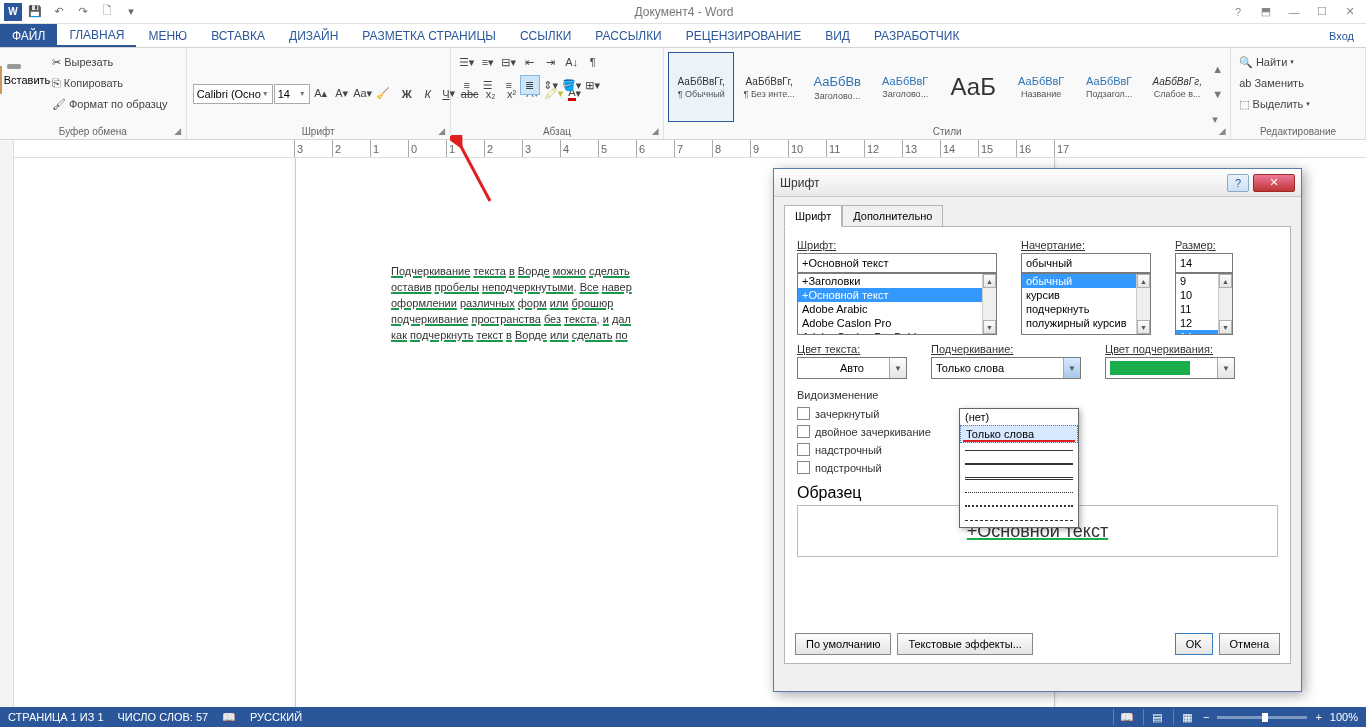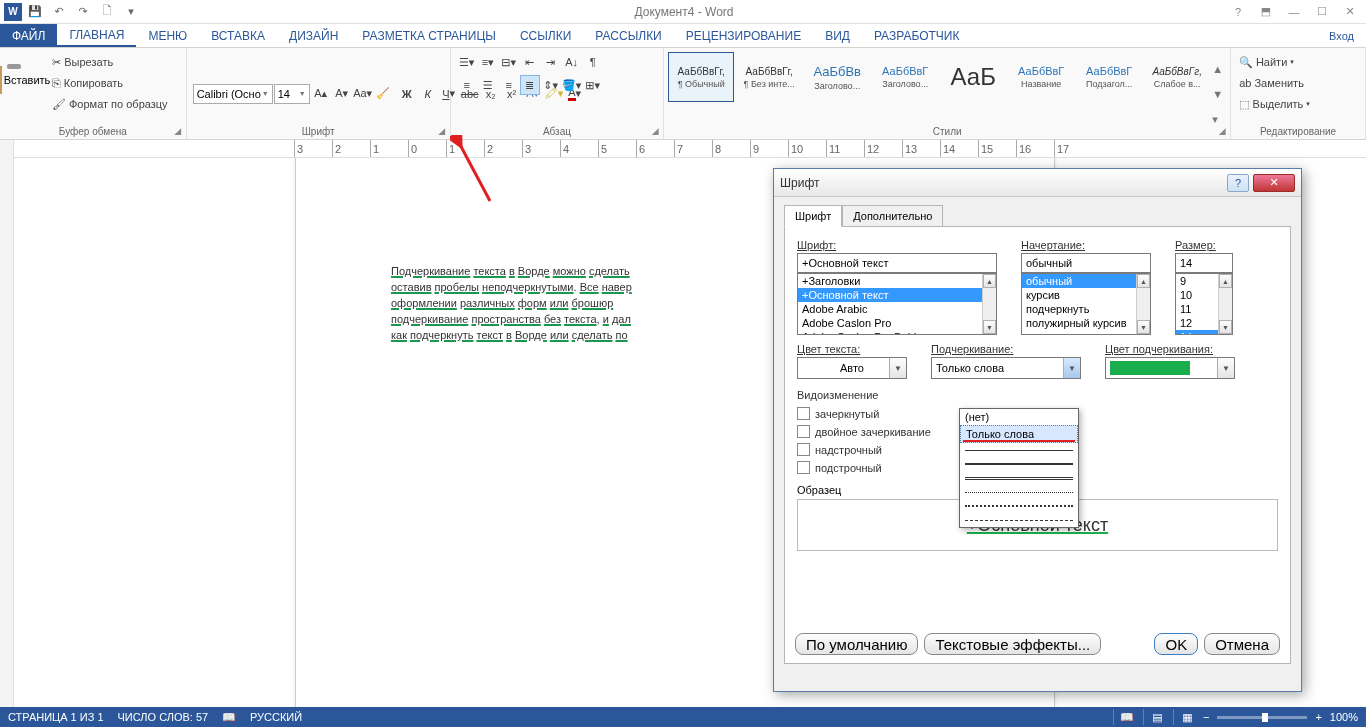--- a/index.html
+++ b/index.html
@@ -23,21 +23,21 @@
 .rb-col{display:flex;flex-direction:column;gap:1px}
 .rb-row{display:flex;gap:1px;align-items:center}
 .rb-btn{height:20px;padding:0 4px;display:flex;align-items:center;gap:3px;color:#444;cursor:pointer}
 .rb-big{width:42px;height:60px;display:flex;flex-direction:row;align-items:center;justify-content:center;gap:2px;cursor:pointer}
 .icon-paste{width:28px;height:28px;border:1px solid #c89b58;background:linear-gradient(#fff,#f7e8c8);position:relative}
 .icon-paste::before{content:"";position:absolute;top:-3px;left:6px;width:14px;height:5px;background:#999;border-radius:2px}
 .font-sel{width:80px;height:20px;border:1px solid #ababab;background:#fff;padding:0 3px;display:flex;align-items:center;justify-content:space-between}
 .size-sel{width:36px;height:20px;border:1px solid #ababab;background:#fff;padding:0 3px;display:flex;align-items:center;justify-content:space-between}
 .sm-btn{width:20px;height:20px;display:flex;align-items:center;justify-content:center;color:#444;cursor:pointer}
 .sm-btn.active{background:#cde6f7;border:1px solid #8cb4e0}
-.style-item{width:66px;height:50px;border:1px solid transparent;display:flex;flex-direction:column;align-items:center;justify-content:center;cursor:pointer;padding:2px}
+.style-item{width:66px;height:70px;border:1px solid transparent;display:flex;flex-direction:column;align-items:center;justify-content:center;cursor:pointer;padding:2px}
 .style-item.active{border-color:#2b579a;background:#eaf2fa}
 .style-preview{font-size:11px;color:#333}
 .style-name{font-size:9px;color:#555;margin-top:2px;white-space:nowrap;overflow:hidden;text-overflow:ellipsis;width:100%;text-align:center}
 .launcher{position:absolute;bottom:2px;right:2px;width:12px;height:12px;font-size:9px;color:#888;cursor:pointer;display:flex;align-items:center;justify-content:center}
 .ruler-area{height:18px;background:#fff;display:flex}
 .ruler-left{width:14px;background:#f4f4f4;border-right:1px solid #ddd}
 .ruler{flex:1;background:#fff;position:relative;border-bottom:1px solid #ddd;overflow:hidden}
 .ruler-scale{position:absolute;left:280px;top:0;height:100%;display:flex;font-size:8px;color:#666}
 .ruler-tick{width:38px;position:relative;border-left:1px solid #aaa}
 .ruler-tick span{position:absolute;top:3px;left:2px}
@@ -74,21 +74,21 @@
 .effects-title{font-size:11px;color:#333;margin-bottom:6px}
 .eff-cols{display:flex;gap:60px}
 .eff-col{display:flex;flex-direction:column;gap:5px}
 .chk{display:flex;align-items:center;gap:5px;font-size:11px;color:#333}
 .chk-box{width:13px;height:13px;border:1px solid #888;background:#fff}
 .preview-box{margin-top:10px}
 .preview-frame{border:1px solid #bbb;height:52px;display:flex;align-items:center;justify-content:center;position:relative}
 .preview-text{font-size:18px;color:#333;text-decoration:underline;text-decoration-color:#1aad4b;text-decoration-thickness:2px}
 .preview-note{font-size:10px;color:#555;margin-top:4px;line-height:1.3}
 .dlg-buttons{position:absolute;bottom:8px;left:10px;right:10px;display:flex;gap:6px;align-items:center}
-.dlg-btn{height:22px;padding:0 10px;border:1px solid #888;background:linear-gradient(#fdfdfd,#e4e4e4);border-radius:8px;font-size:15px;cursor:pointer;display:flex;align-items:center}
+.dlg-btn{height:22px;padding:0 10px;border:1px solid #888;background:linear-gradient(#fdfdfd,#e4e4e4);border-radius:0;font-size:11px;cursor:pointer;display:flex;align-items:center}
 .dlg-btn.ok{border-color:#3b7dc4}
 .underline-dd{position:absolute;left:959px;top:408px;width:120px;border:1px solid #666;background:#fff;z-index:12;box-shadow:2px 2px 6px rgba(0,0,0,.3)}
 .udd-item{padding:2px 5px;font-size:11px;cursor:pointer}
 .udd-item.sel{background:#d8e8ff;border:1px dotted #5a7ca8}
 .udd-line{height:14px;padding:3px 5px;display:flex;align-items:center}
 .udd-line div{width:100%}
 .statusbar{position:absolute;bottom:0;left:0;right:0;height:20px;background:#2b579a;color:#fff;display:flex;align-items:center;padding:0 8px;font-size:11px;gap:14px}
 .statusbar .sb-right{margin-left:auto;display:flex;gap:8px;align-items:center}
 .sb-btn{width:22px;height:16px;display:flex;align-items:center;justify-content:center;border-left:1px solid rgba(255,255,255,.25);padding-left:6px}
 .zoom-slider{width:90px;height:3px;background:rgba(255,255,255,.4);position:relative}
@@ -483,21 +483,21 @@
               <span>надстрочный</span>
             </label>
           <label class="chk">
               <span class="chk-box"></span>
               <span>подстрочный</span>
             </label>
         </div>
       </div>
     </div>
     <div class="preview-box">
-      <div style="font-size:11px;margin-bottom:3px">Образец</div>
+      <div style="font-size:16px;margin-bottom:3px">Образец</div>
       <div class="preview-frame">
         <span class="preview-text">+Основной текст</span>
       </div>
     </div>
     <div class="dlg-buttons">
       <div class="dlg-btn">По умолчанию</div>
       <div class="dlg-btn">Текстовые эффекты...</div>
       <div style="flex:1"></div>
       <div class="dlg-btn ok">OK</div>
       <div class="dlg-btn">Отмена</div>

